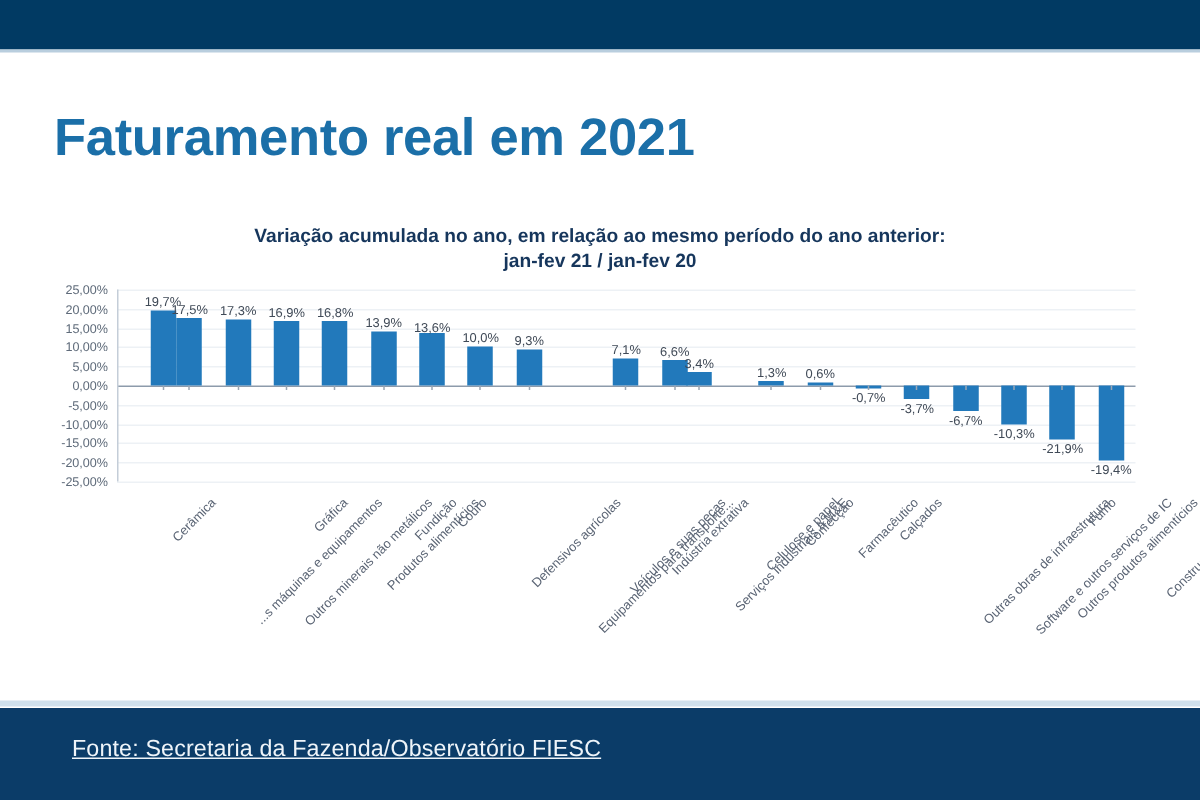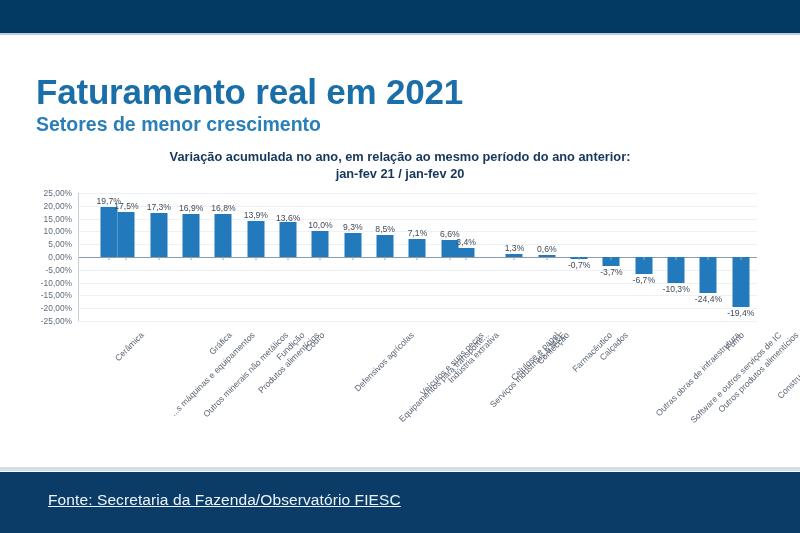--- a/index.html
+++ b/index.html
@@ -183,21 +183,20 @@
 </style>
 </head>
 <body>
 
 <div id="slide">
 
   <div class="band-top"></div>
   <div class="band-top-rule"></div>
 
   <div class="title">Faturamento real em 2021</div>
-  <div class="subtitle">Setores de menor crescimento</div>
 
   <div class="chart-title">
     <span>Variação acumulada no ano, em relação ao mesmo período do ano anterior:</span>
     <span class="l2">jan-fev 21 / jan-fev 20</span>
   </div>
 
   <div class="plot-wrap">
     <div class="ylabels" id="ylabels">
         <div class="ylabel" style="top: 0px;">25,00%</div>
         <div class="ylabel" style="top: 12.8px;">20,00%</div>
@@ -263,25 +262,20 @@
           <div class="bar-slot" style="left: 226.333px; width: 32.3333px;">
             <div class="bar" title="Defensivos agrícolas: 10,0%" style="background: rgb(34, 121, 187); height: 25.6px; top: 38.4px;"></div>
             <div class="tick" style="top: 64px;"></div>
             <div class="dlabel" style="top: 27.4px;">10,0%</div>
           </div>
           <div class="bar-slot" style="left: 258.667px; width: 32.3333px;">
             <div class="bar" title="Equipamentos para transporte...: 9,3%" style="background: rgb(34, 121, 187); height: 23.808px; top: 40.192px;"></div>
             <div class="tick" style="top: 64px;"></div>
             <div class="dlabel" style="top: 29.192px;">9,3%</div>
           </div>
-          <div class="bar-slot" style="left: 291px; width: 32.3333px;">
-            <div class="bar" title="Veículos e suas peças: 8,5%" style="background: rgb(34, 121, 187); height: 21.76px; top: 42.24px;"></div>
-            <div class="tick" style="top: 64px;"></div>
-            <div class="dlabel" style="top: 31.24px;">8,5%</div>
-          </div>
           <div class="bar-slot" style="left: 323.333px; width: 32.3333px;">
             <div class="bar" title="Indústria extrativa: 7,1%" style="background: rgb(34, 121, 187); height: 18.176px; top: 45.824px;"></div>
             <div class="tick" style="top: 64px;"></div>
             <div class="dlabel" style="top: 34.824px;">7,1%</div>
           </div>
           <div class="bar-slot" style="left: 355.667px; width: 32.3333px;">
             <div class="bar" title="Serviços industriais à M&amp;E: 6,6%" style="background: rgb(34, 121, 187); height: 16.896px; top: 47.104px;"></div>
             <div class="tick" style="top: 64px;"></div>
             <div class="dlabel" style="top: 36.104px;">6,6%</div>
           </div>
@@ -316,21 +310,21 @@
             <div class="dlabel" style="top: 82.152px;">-6,7%</div>
           </div>
           <div class="bar-slot" style="left: 582px; width: 32.3333px;">
             <div class="bar" title="Outros produtos alimentícios: -10,3%" style="background: rgb(34, 121, 187); height: 26.368px; top: 64px;"></div>
             <div class="tick" style="top: 64px;"></div>
             <div class="dlabel" style="top: 91.368px;">-10,3%</div>
           </div>
           <div class="bar-slot" style="left: 614.333px; width: 32.3333px;">
             <div class="bar" title="Fumo: -14,2%" style="background: rgb(34, 121, 187); height: 36.352px; top: 64px;"></div>
             <div class="tick" style="top: 64px;"></div>
-            <div class="dlabel" style="top: 101.352px;">-24,4%</div>
+            <div class="dlabel" style="top: 101.352px;">-21,9%</div>
           </div>
           <div class="bar-slot" style="left: 646.667px; width: 32.3333px;">
             <div class="bar" title="Construção de edifícios: -19,4%" style="background: rgb(34, 121, 187); height: 49.664px; top: 64px;"></div>
             <div class="tick" style="top: 64px;"></div>
             <div class="dlabel" style="top: 114.664px;">-19,4%</div>
           </div>
         </div>
     </div>
   </div>
 

